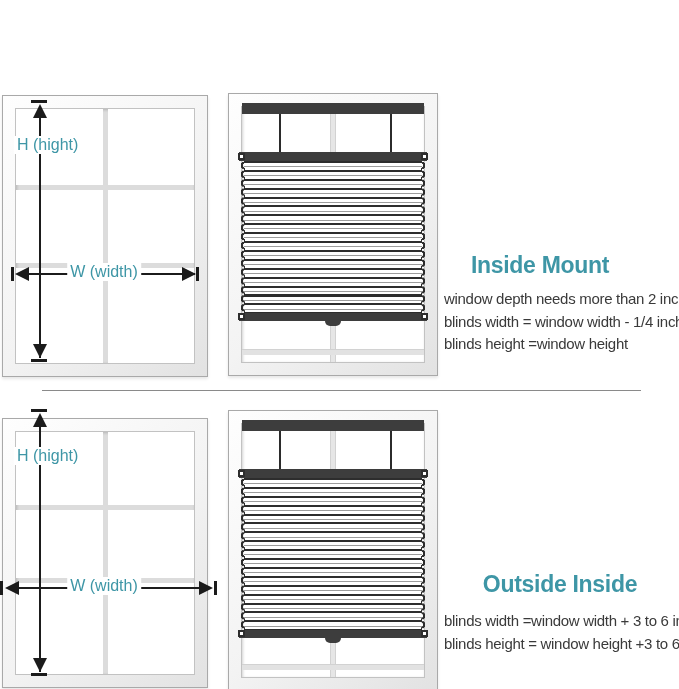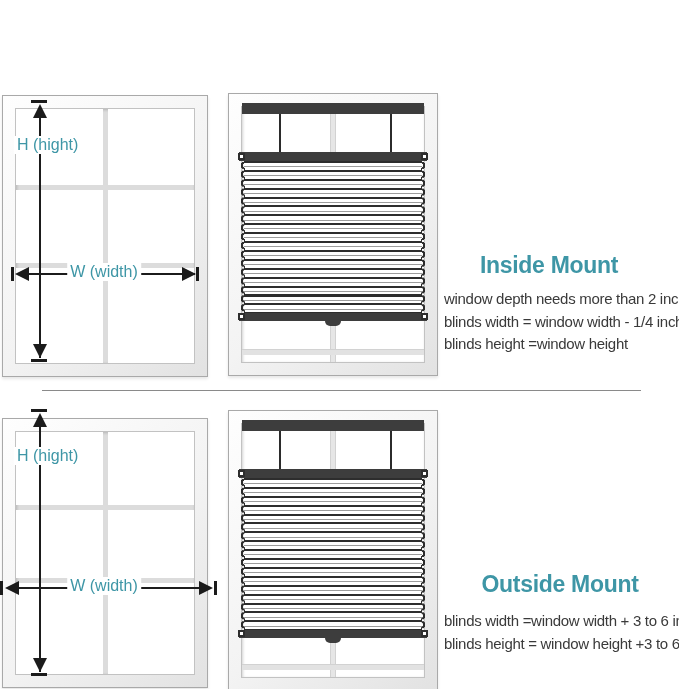--- a/index.html
+++ b/index.html
@@ -113,21 +113,21 @@
         <div class="pleat-edge right"></div>
       </div>
       <div class="rail" style="top:206px;height:8px;">
         <div class="endcap l" style="top:0;"></div>
         <div class="endcap r" style="top:0;"></div>
       </div>
       <div class="handle"></div>
     </div>
   </div>
 
-  <div class="mount-heading" style="left:430px;top:252px;">Inside Mount</div>
+  <div class="mount-heading" style="left:421px;top:252px;">Inside Mount</div>
   <div class="mount-lines" style="left:444px;top:288px;">
     <div>window depth needs more than 2 inches</div>
     <div>blinds width = window width - 1/4 inch</div>
     <div>blinds height =window height</div>
   </div>
 
   <div class="divider"></div>
 
   <div class="win" style="left:2px;top:418px;width:204px;height:268px;">
     <div class="win-inner">
@@ -172,19 +172,19 @@
         <div class="pleat-edge right"></div>
       </div>
       <div class="rail" style="top:206px;height:8px;">
         <div class="endcap l" style="top:0;"></div>
         <div class="endcap r" style="top:0;"></div>
       </div>
       <div class="handle"></div>
     </div>
   </div>
 
-  <div class="mount-heading" style="left:441px;top:571px;">Outside Mount</div>
+  <div class="mount-heading" style="left:441px;top:571px;">Outside Inside</div>
   <div class="mount-lines" style="left:444px;top:610px;">
     <div>blinds width =window width + 3 to 6 inches</div>
     <div>blinds height = window height +3 to 6 inches</div>
   </div>
 
 </div>
 
 </body></html>

